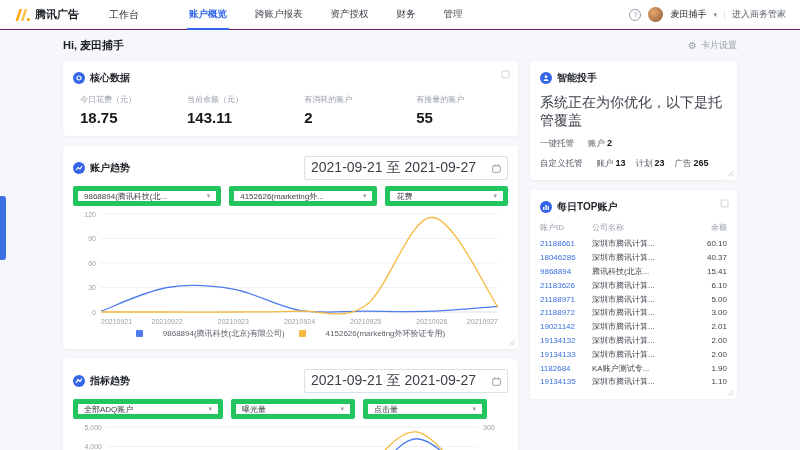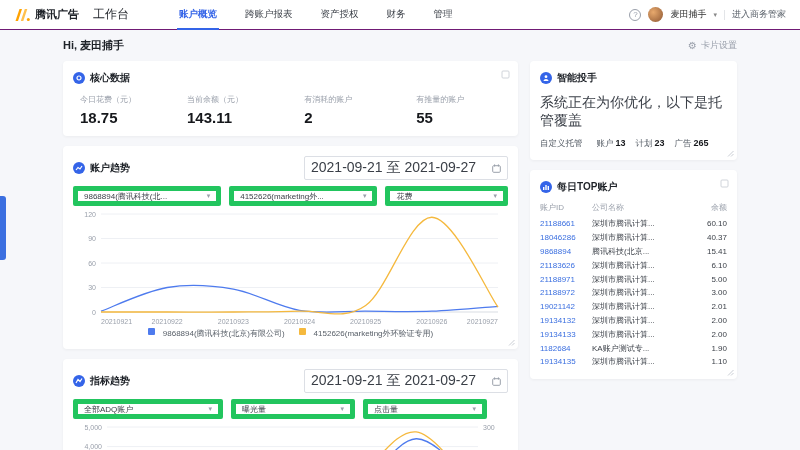--- a/index.html
+++ b/index.html
@@ -3,21 +3,21 @@
 <meta charset="utf-8">
 <style>
   *{margin:0;padding:0;box-sizing:border-box}
   html,body{width:800px;height:450px;overflow:hidden}
   body{font-family:"Liberation Sans","DejaVu Sans",sans-serif;background:#f6f7fa;position:relative;color:#1f2329}
 
   
   .header{height:30px;background:#fff;display:flex;align-items:center;padding:0 14px;border-bottom:1px solid #701a75;position:relative;z-index:2}
   .brand{display:flex;align-items:center;gap:5px}
   .brand-name{font-size:11px;font-weight:bold;color:#1f2329}
-  .workspace{font-size:12px;margin-left:14px;color:#1f2329}
+  .workspace{font-size:10px;margin-left:30px;color:#1f2329}
   .tabs{display:flex;margin-left:36px;height:30px}
   .tab{font-size:9.5px;color:#3a3f47;padding:0 14px;display:flex;align-items:center;height:30px;position:relative;cursor:pointer;white-space:nowrap}
   .tab.active{color:#3464e8;font-weight:bold}
   .tab.active:after{content:"";position:absolute;left:12px;right:12px;bottom:0;height:2px;background:#3464e8}
   .hright{margin-left:auto;display:flex;align-items:center;gap:7px}
   .help{width:12px;height:12px;border:1px solid #9aa0ab;border-radius:50%;color:#9aa0ab;font-size:8px;display:flex;align-items:center;justify-content:center}
   .avatar{width:15px;height:15px;border-radius:50%;background:radial-gradient(circle at 35% 35%,#e8a96d,#8c5632)}
   .uname{font-size:9px;color:#333}
   .chev{font-size:7px;color:#888}
   .hdiv{width:1px;height:10px;background:#e3e5e8}
@@ -47,21 +47,21 @@
   
   .datebox{display:flex;align-items:center;gap:16px;border:1px solid #dcdfe5;border-radius:2px;padding:2px 6px;font-size:14px;color:#3a3f47;cursor:pointer}
   .selrow{display:flex;gap:8px;margin-top:6px}
   .select{height:20px;border:5px solid #22c55e;border-radius:2px;display:flex;align-items:center;justify-content:space-between;padding:0 6px;font-size:8px;color:#3a3f47;background:#fff;cursor:pointer}
   .sel-text{white-space:nowrap;overflow:hidden}
   .select .arr{color:#9aa0ab;font-size:7px;margin-left:4px;flex:none}
   .s150{width:150px}.s120{width:124px}
   .chart{display:block;margin-top:2px}
   svg .tick{font-size:7px;fill:#9aa0ab}
   .legend{display:flex;justify-content:center;gap:14px;font-size:8px;color:#596069;margin-top:0}
-  .lg{display:flex;align-items:flex-start;gap:8px}
+  .lg{display:flex;align-items:center;gap:20px}
   .sw{width:7px;height:7px;border-radius:1px;display:inline-block}
 
   
   .smart-desc{font-size:14px;color:#3a3f47;margin-top:9px}
   .smart-row{font-size:8.5px;color:#596069;margin-top:8px;display:flex;align-items:baseline}
   .sr-label{margin-right:14px}
   .sr-pair{margin-right:10px}
   .smart-row b{color:#16181c;font-size:9px;margin-left:2px}
 
   
@@ -295,20 +295,24 @@
           <span class="cicon">
             <svg width="8" height="8" viewBox="0 0 8 8">
                 <circle cx="4" cy="2.7" r="1.4" fill="#fff"></circle>
                 <path d="M1.4 7 A2.7 2.7 0 0 1 6.6 7 Z" fill="#fff"></path>
               </svg>
           </span>
           <span>智能投手</span>
         </div>
         <div class="smart-desc">系统正在为你优化，以下是托管覆盖</div>
         <div class="smart-row">
+          <span class="sr-label">一键托管</span>
+          <span class="sr-pair"><span>账户</span><b>2</b></span>
+        </div>
+        <div class="smart-row">
           <span class="sr-label">自定义托管</span>
           <span class="sr-pair"><span>账户</span><b>13</b></span>
           <span class="sr-pair"><span>计划</span><b>23</b></span>
           <span class="sr-pair"><span>广告</span><b>265</b></span>
         </div>
         <svg class="rsz" width="7" height="7" viewBox="0 0 7 7">
           <line x1="1" y1="6.5" x2="6.5" y2="1" stroke="#c9cdd4" stroke-width="1"></line>
           <line x1="4" y1="6.5" x2="6.5" y2="4" stroke="#c9cdd4" stroke-width="1"></line>
         </svg>
       </div>

